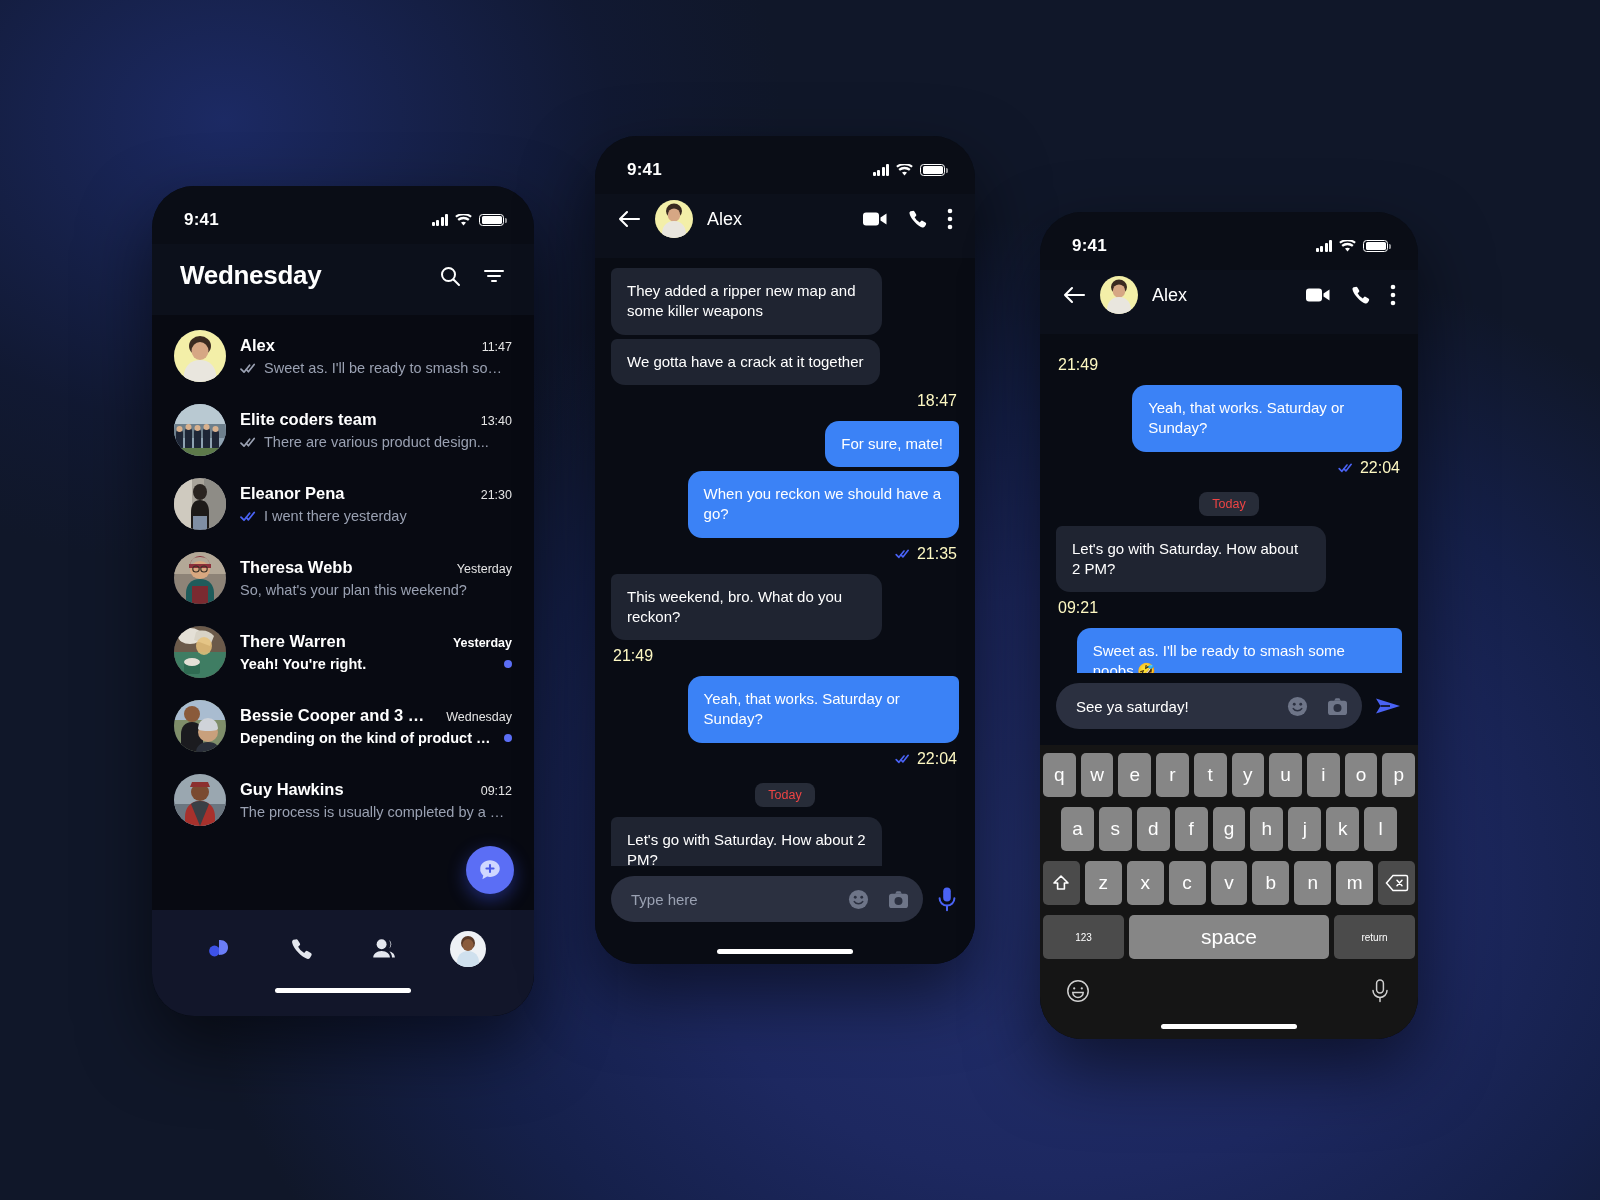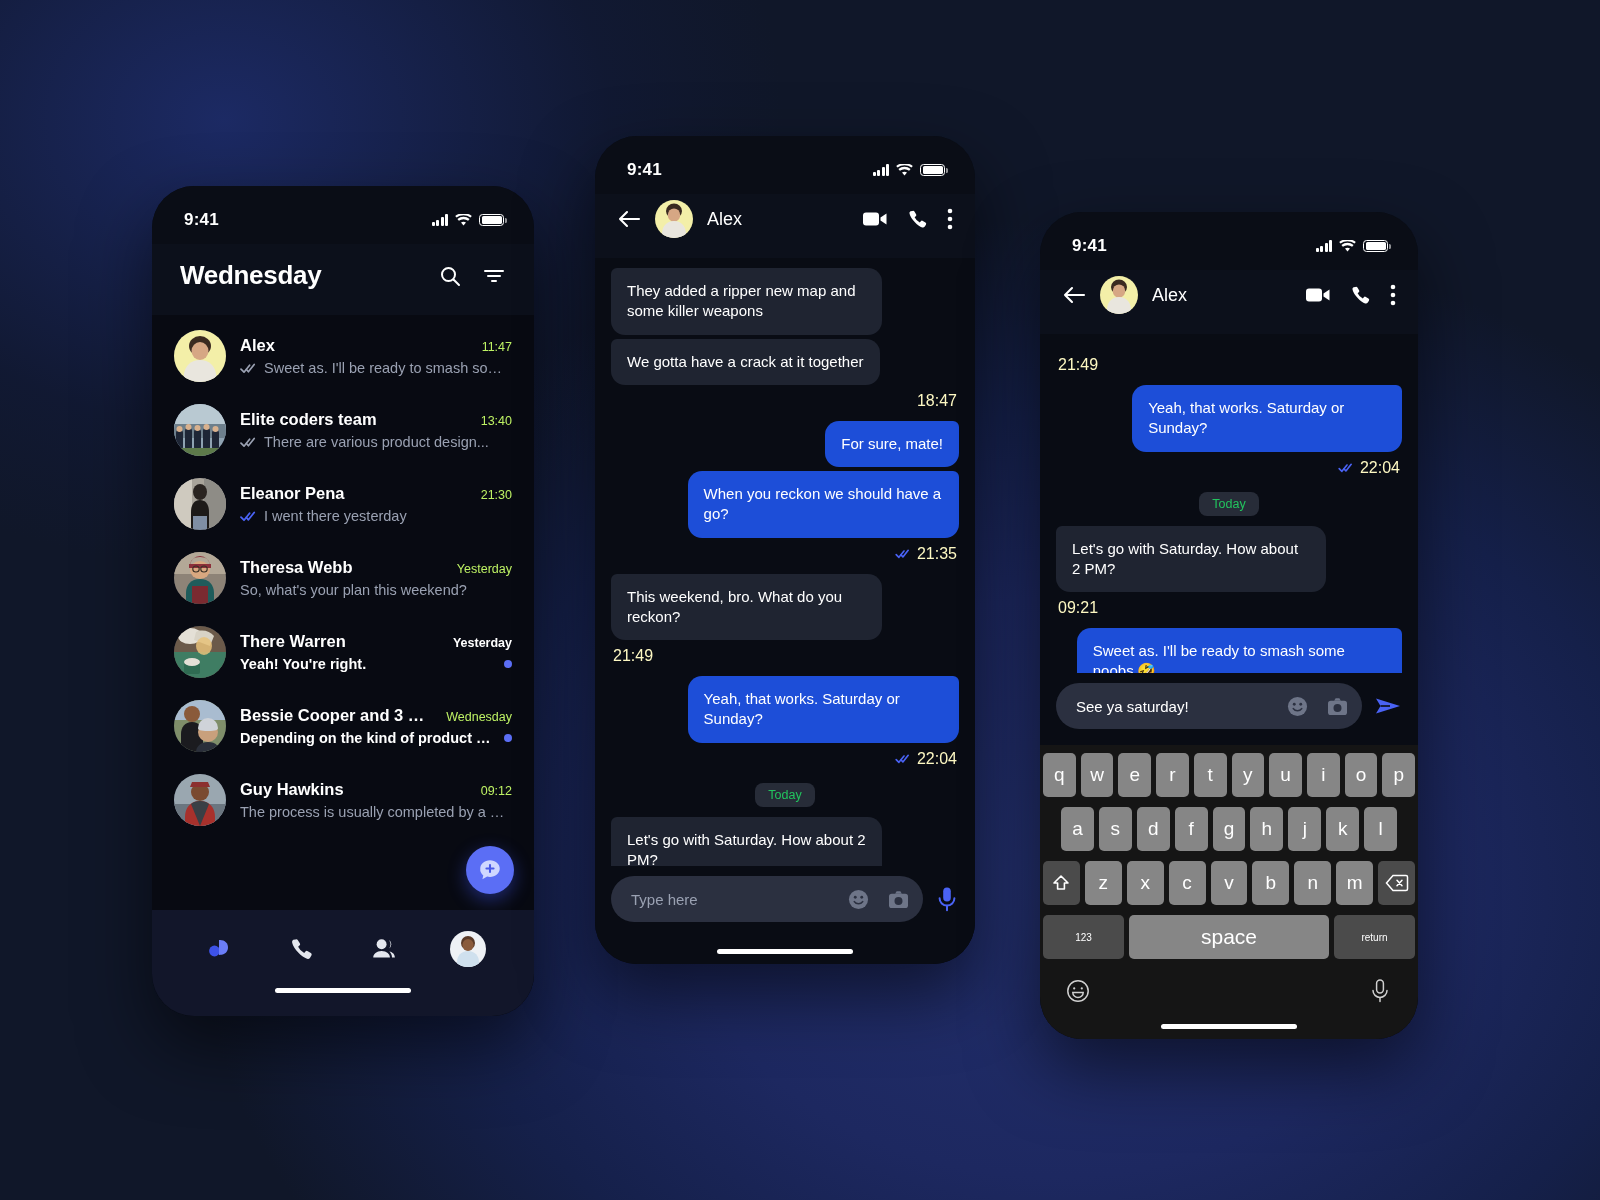--- a/index.html
+++ b/index.html
@@ -70,21 +70,21 @@
   .chatlist { flex: 1; background: #080a12; overflow: hidden; position: relative; padding-top: 4px; }
   .chat-row { display: flex; align-items: center; padding: 11px 22px 11px 22px; gap: 14px; }
   .avatar {
     width: 52px; height: 52px; border-radius: 50%; flex: none; overflow: hidden;
     position: relative; background: #2c3245;
   }
   .avatar svg { display:block; width: 100%; height: 100%; }
   .row-body { flex: 1; min-width: 0; }
   .row-top { display: flex; align-items: baseline; justify-content: space-between; gap: 8px; }
   .row-name { color: #fff; font-size: 16.5px; font-weight: 700; white-space: nowrap; overflow: hidden; text-overflow: ellipsis; }
-  .row-time { color: #bef264; font-size: 12.5px; flex: none; }
+  .row-time { color: #e5e5e5; font-size: 12.5px; flex: none; }
   .row-time.b { color: #fff; font-weight: 700; }
   .row-bot { display: flex; align-items: center; gap: 7px; margin-top: 5px; }
   .row-prev { color: #9aa1b2; font-size: 14.5px; white-space: nowrap; overflow: hidden; text-overflow: ellipsis; flex: 1; }
   .row-prev.b { color: #fff; font-weight: 700; }
   .dot-unread { width: 8px; height: 8px; border-radius: 50%; background: #5b6ef5; flex: none; }
   .ticks { flex: none; display: flex; }
 
   .fab {
     position: absolute; right: 20px; bottom: 16px;
     width: 48px; height: 48px; border-radius: 50%;
@@ -111,26 +111,26 @@
   .c-acts { display: flex; align-items: center; gap: 18px; }
 
   .thread { flex: 1; background: #090c14; padding: 10px 16px 14px 16px; overflow: hidden; display: flex; flex-direction: column; gap: 2px; }
   .msg-row { display: flex; }
   .msg-row.out { justify-content: flex-end; }
   .bubble {
     max-width: 78%; padding: 13px 16px; font-size: 15px; line-height: 1.35;
     color: #fff; border-radius: 14px;
   }
   .bubble.in { background: #1f2431; border-radius: 6px 14px 14px 14px; }
-  .bubble.out { background: #1d4ed8; border-radius: 14px 6px 14px 14px; }
+  .bubble.out { background: #3b82f6; border-radius: 14px 6px 14px 14px; }
   .meta { display: flex; align-items: center; gap: 6px; font-size: 16px; color: #fef9c3; padding: 5px 2px 9px 2px; text-align: right; }
   .meta.right { justify-content: flex-end; }
   .meta.left { justify-content: flex-start; }
   .daychip-row { display: flex; justify-content: center; padding: 4px 0 8px 0; }
-  .daychip { background: #272c38; color: #22c55e; font-size: 12.5px; padding: 5px 13px; border-radius: 8px; }
+  .daychip { background: #272c38; color: #ef4444; font-size: 12.5px; padding: 5px 13px; border-radius: 8px; }
   .scroll-stub { height: 9px; background: #1f2431; border-radius: 6px; margin: 0 2px 2px 2px; }
 
   .composer { flex: none; background: #090c14; padding: 10px 16px 16px 16px; display: flex; align-items: center; gap: 12px; }
   .inputbox {
     flex: 1; background: #2b3040; border-radius: 24px; height: 46px;
     display: flex; align-items: center; padding: 0 14px 0 20px; gap: 18px;
   }
   .input-text { flex: 1; font-size: 15px; color: #9aa1b2; }
   .input-text.filled { color: #fff; }
   .in-ic { width: 22px; height: 22px; display: flex; align-items: center; justify-content: center; cursor: pointer; }

